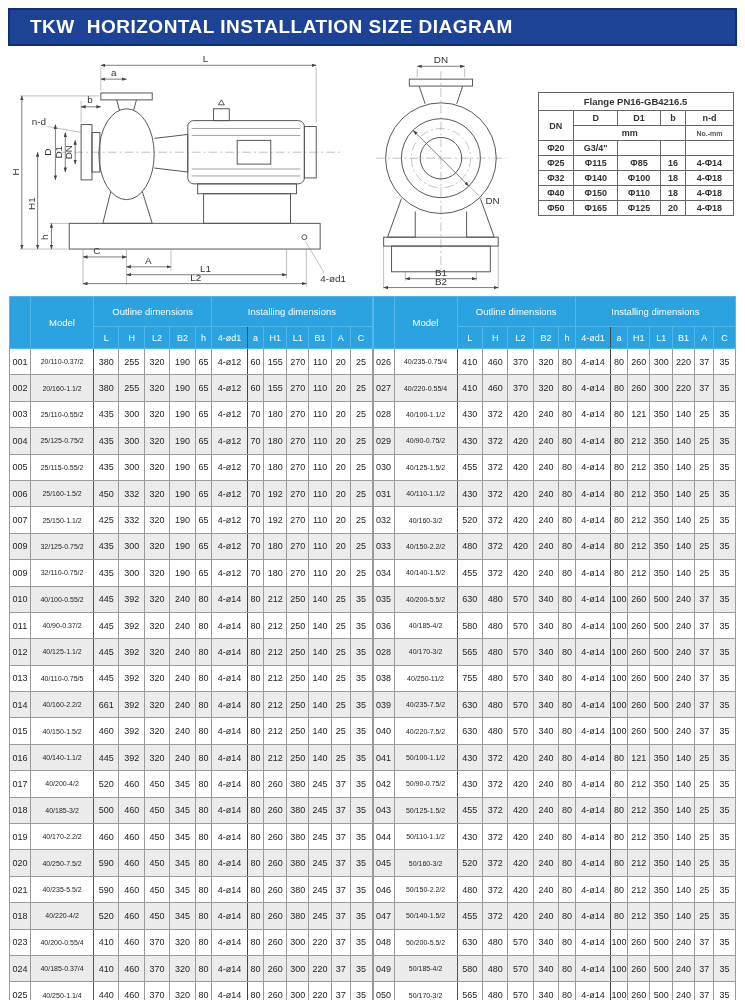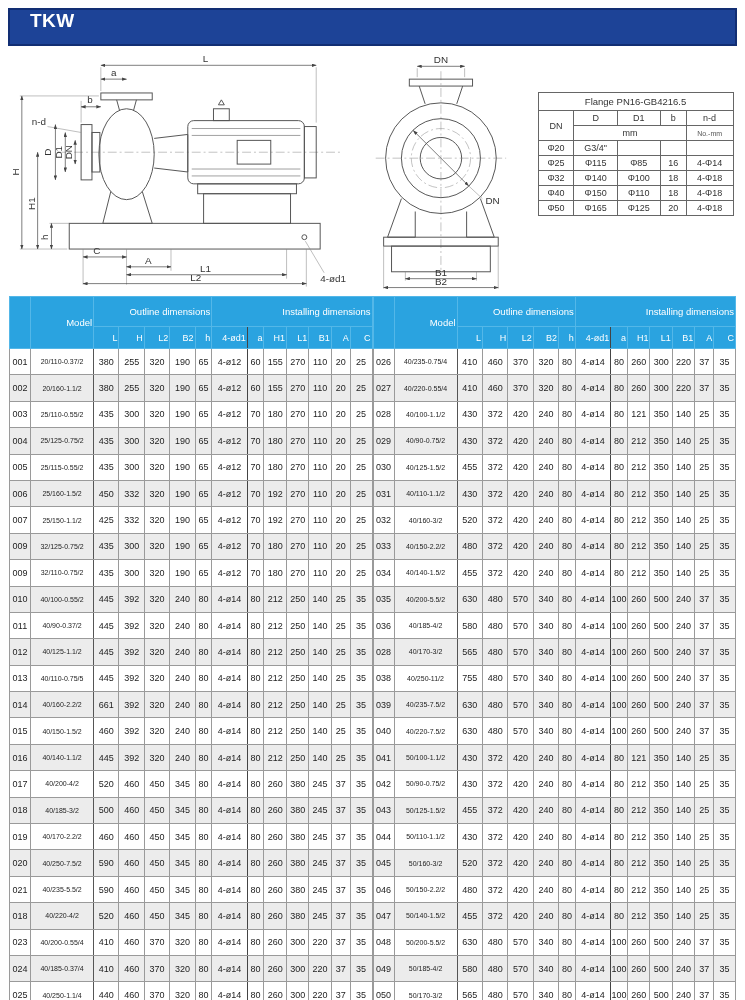--- a/index.html
+++ b/index.html
@@ -1,59 +1,60 @@
 <!DOCTYPE html>
 <html><head>
 <meta charset="utf-8">
 <style>
   html,body{margin:0;padding:0;background:#fff;}
   body{width:745px;height:1000px;font-family:"Liberation Sans",sans-serif;position:relative;overflow:hidden;}
 
   
   .banner{margin:8px 8px 4px 8px;height:34px;background:#1d4397;border:2px solid #122e73;
-          display:flex;padding-left:20px;color:#fff;font-weight:bold;
+          display:flex;align-items:center;padding-left:20px;color:#fff;font-weight:bold;
           font-size:19px;letter-spacing:.5px;}
   .banner .gap{display:inline-block;width:12px;}
 
   
   .diagrams{display:flex;align-items:flex-start;padding:2px 4px 0 8px;height:240px;}
   svg{display:block;}
   .ol{fill:none;stroke:#555;stroke-width:1;}
   .fin{stroke:#777;stroke-width:.7;}
   .cl{stroke:#999;stroke-width:.6;stroke-dasharray:9 3 2 3;fill:none;}
   .dim{stroke:#444;stroke-width:.7;fill:none;}
   .ext{stroke:#888;stroke-width:.55;fill:none;}
   .lbl{font-family:"Liberation Sans",sans-serif;font-size:10px;fill:#333;}
 
   
   .flange-wrap{width:212px;padding-top:40px;}
   .flgtbl{border-collapse:collapse;width:196px;font-size:9px;color:#333;margin-left:6px;}
-  .flgtbl td{border:1px solid #666;text-align:center;height:14px;padding:0 4px;}
+  .flgtbl td{border:1px solid #666;text-align:center;height:14px;padding:0 4px;font-weight:bold;}
   .flgtbl td.ttl{height:17px;font-size:9.5px;}
   .flgtbl td.small{font-size:7px;color:#555;}
 
   
   .tables{display:flex;margin:4px 9px 0 9px;}
   .maintbl{border-collapse:collapse;table-layout:fixed;width:50%;font-size:9px;color:#222;
            text-align:center;border:1px solid #444;}
-  .maintbl th{background:#2aa3e0;color:#fff;font-weight:normal;border:1px solid #53b7e8;text-align:right;}
+  .maintbl th{background:#2aa3e0;color:#fff;font-weight:normal;border:1px solid #53b7e8;}
   .maintbl thead tr:first-child th{height:27px;font-size:9.5px;}
   .maintbl thead tr:last-child th{height:19px;font-size:9px;}
   .maintbl td{border:1px solid #9a9a9a;height:25.4px;padding:0;overflow:hidden;white-space:nowrap;}
   .maintbl tr.alt td{background:#ececec;}
   .maintbl td.model{font-size:7px;}
   .maintbl td:nth-child(8),.maintbl th.hd1{border-left-color:#444;border-right-color:#444;}
   .maintbl td:nth-child(2){border-right-color:#555;}
 </style>
 </head>
 <body>
 
 <div class="banner">
   <span>TKW</span>
   <span class="gap"></span>
+  <span>HORIZONTAL INSTALLATION SIZE DIAGRAM</span>
 </div>
 
 <div class="diagrams">
 
   <svg width="350" height="238" viewBox="0 0 350 238">
     <defs>
       <marker id="ah" markerWidth="7" markerHeight="5" refX="6.5" refY="2.5" orient="auto-start-reverse">
         <path d="M0,0L7,2.5L0,5z" fill="#444"></path>
       </marker>
     </defs>

